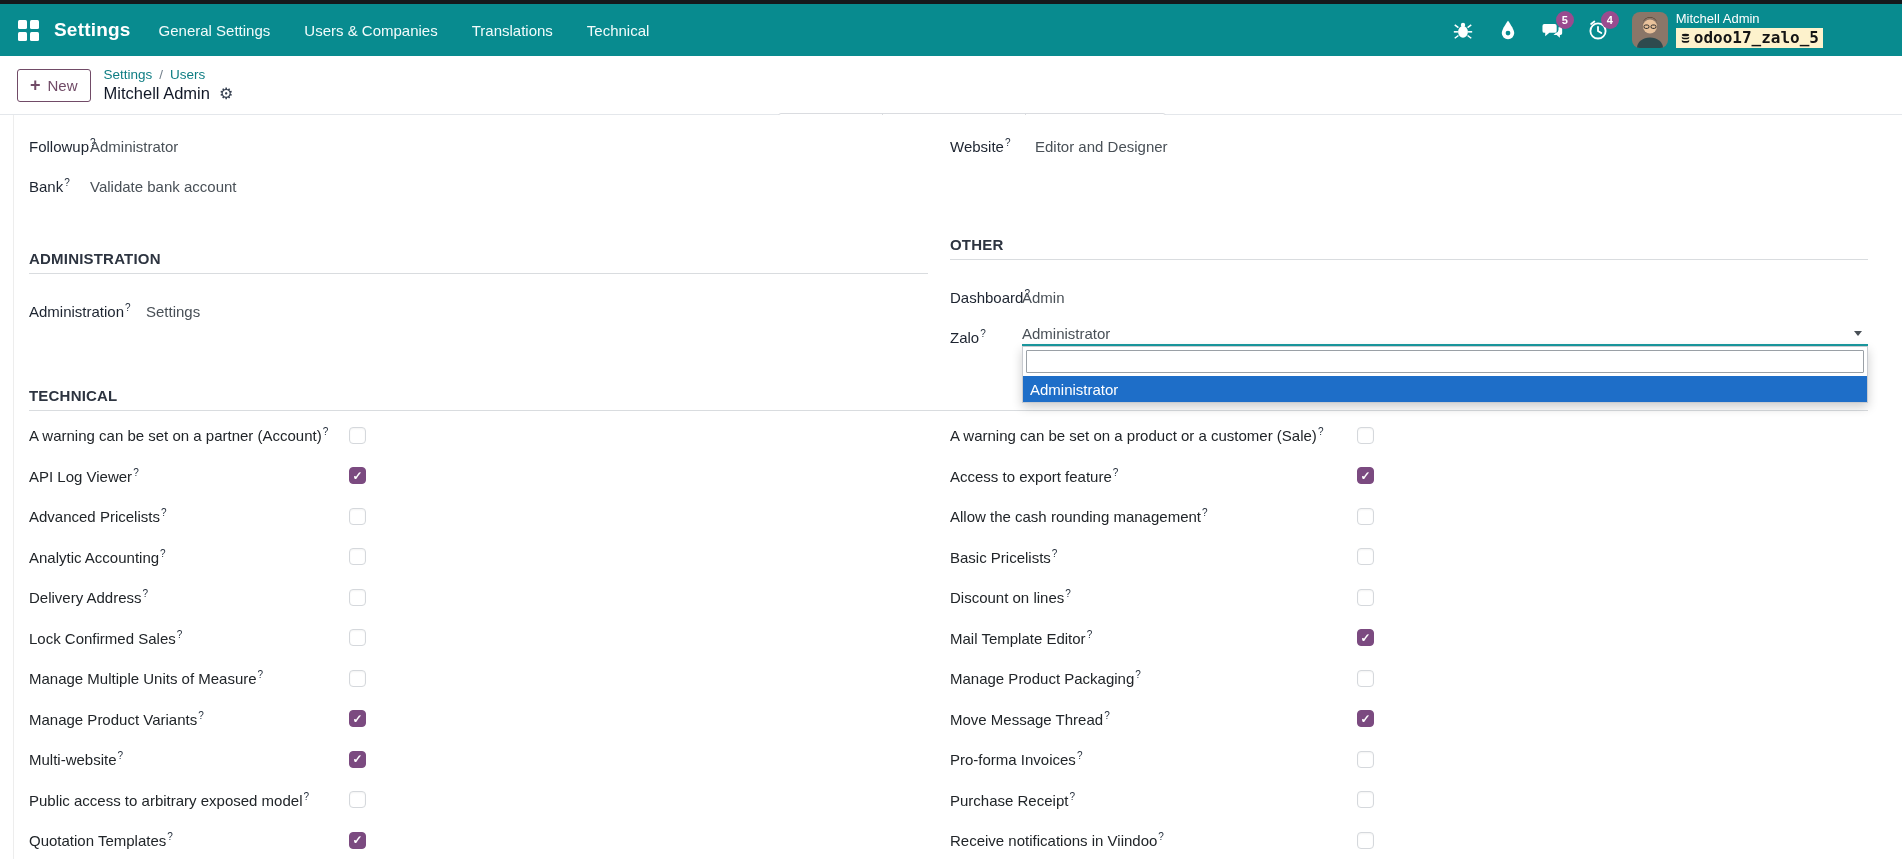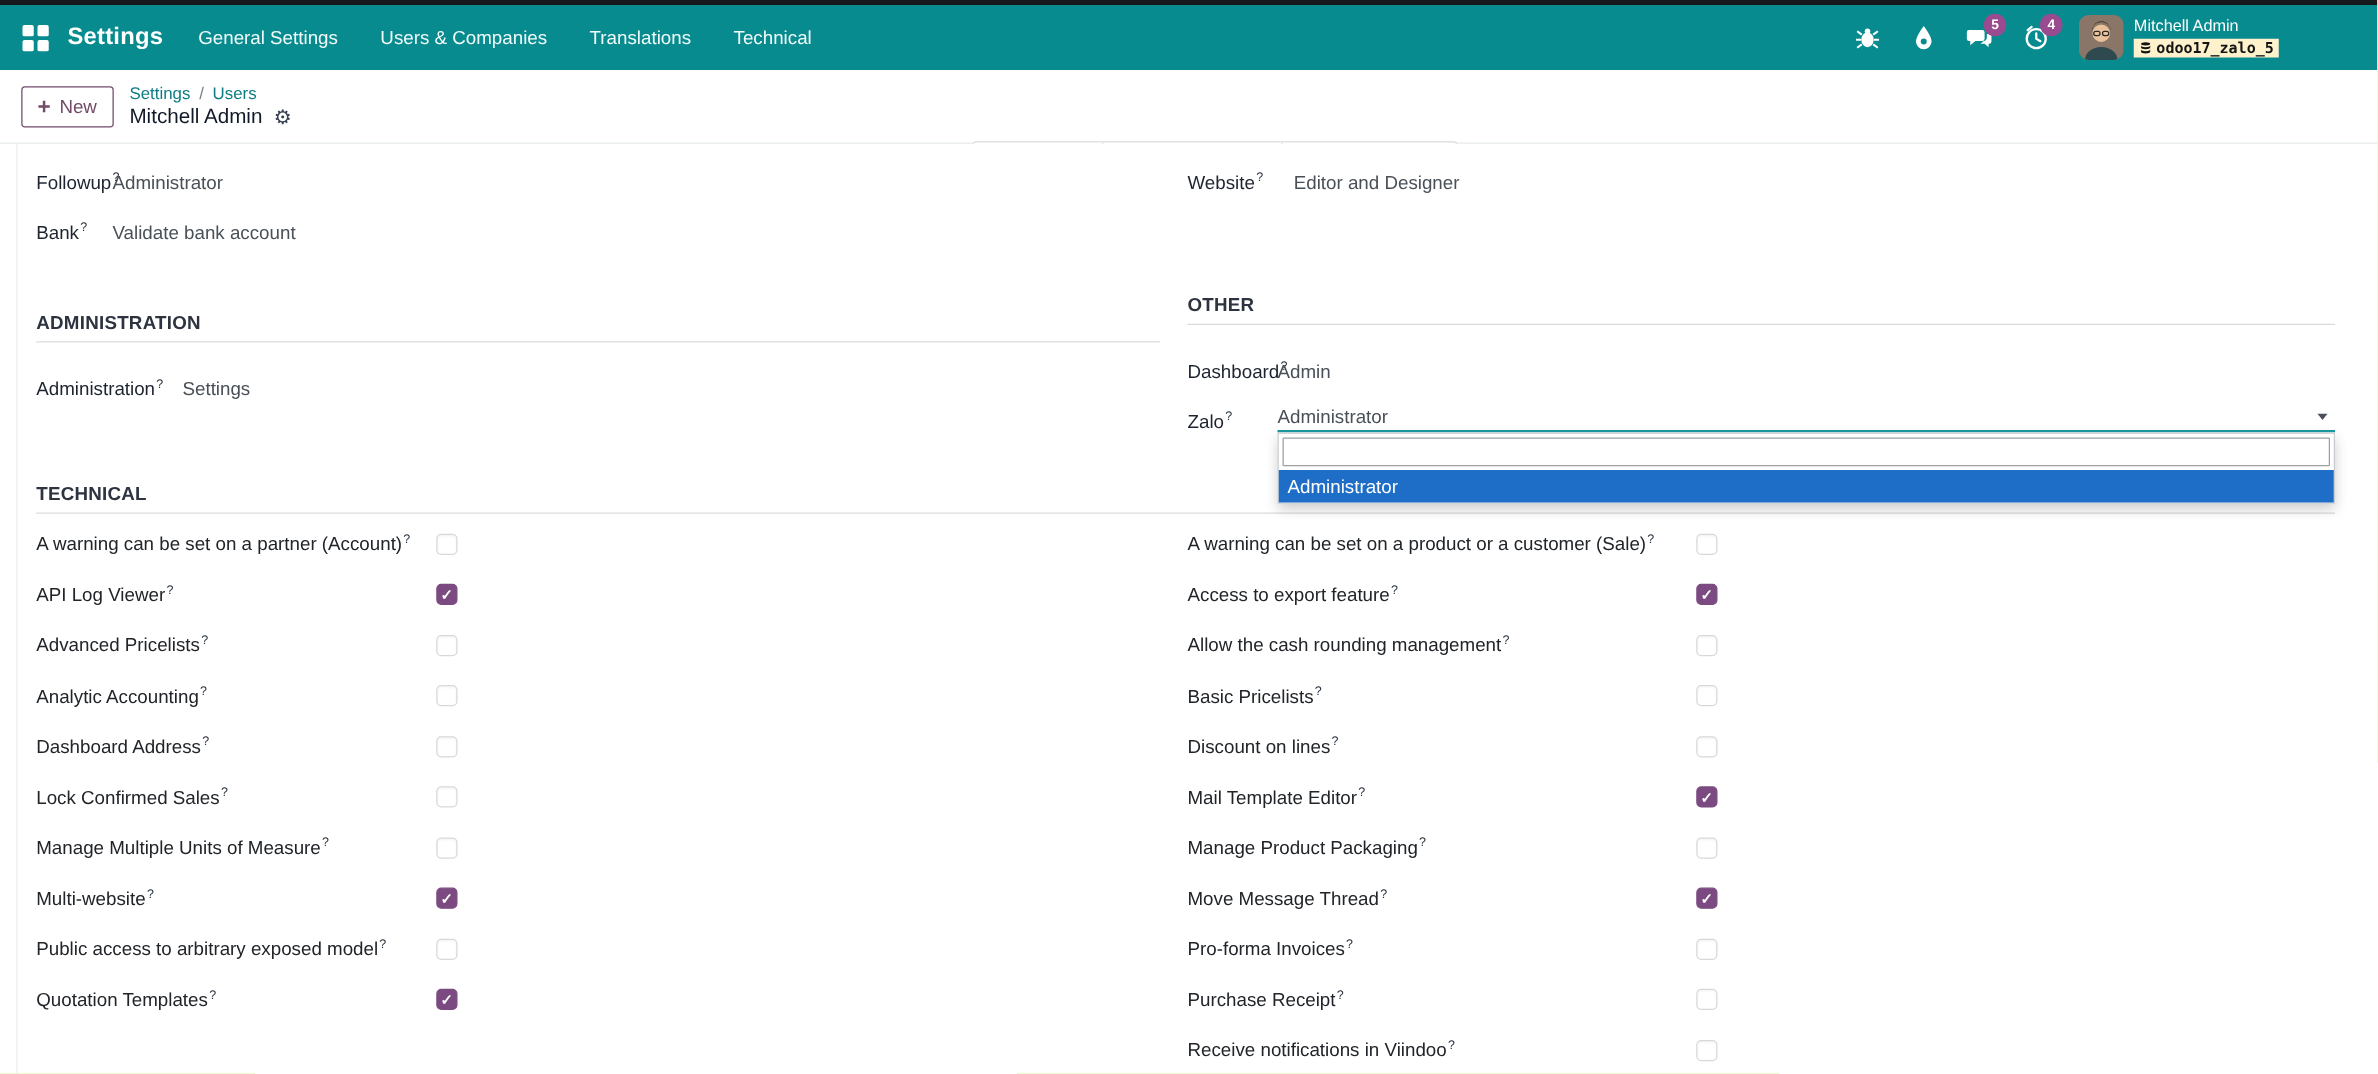--- a/index.html
+++ b/index.html
@@ -21,21 +21,21 @@
   .nav-item{color:#f2fbfb;cursor:pointer;white-space:nowrap;}
   .systray{margin-left:auto;margin-right:79px;display:flex;align-items:center;gap:23px;}
   .tray-icon{position:relative;width:22px;height:22px;cursor:pointer;flex:none;}
   .tray-icon svg{width:100%;height:100%;display:block;}
   .tray-badge{position:absolute;top:-8px;right:-10px;min-width:18px;height:18px;padding:0 3px;border-radius:9px;background:var(--badge);color:#fff;font-size:11px;display:flex;align-items:center;justify-content:center;font-weight:bold;}
   .user-block{display:flex;align-items:center;gap:8px;cursor:pointer;}
   .avatar{width:36px;height:36px;border-radius:8px;overflow:hidden;flex:none;}
   .avatar svg{width:100%;height:100%;display:block;}
   .user-meta{display:flex;flex-direction:column;align-items:flex-start;gap:2px;line-height:1.1;}
   .user-name{font-size:13px;color:#fff;}
-  .db-badge{background:var(--dbbg);color:#141414;font-family:"DejaVu Sans Mono",monospace;font-size:12px;font-weight:bold;padding:1px 4px;display:flex;align-items:center;gap:3px;}
+  .db-badge{background:var(--dbbg);color:#141414;font-family:"DejaVu Sans Mono",monospace;font-size:16px;font-weight:bold;padding:1px 4px;display:flex;align-items:center;gap:3px;}
   .db-badge svg{width:11px;height:11px;}
 
   
   .control-panel{position:absolute;top:56px;left:0;right:0;height:59px;background:#fff;border-bottom:1px solid #e4e7eb;display:flex;align-items:center;}
   .btn-new{margin-left:17px;height:33px;padding:0 12px;border:1px solid var(--accent);color:var(--accent);background:#fff;border-radius:3px;font-size:15px;display:flex;align-items:center;gap:7px;cursor:pointer;font-family:inherit;flex:none;}
   .plus-glyph{font-weight:bold;font-size:18px;line-height:1;}
   .breadcrumbs{margin-left:13px;display:flex;flex-direction:column;justify-content:center;gap:2px;}
   .crumb-line{font-size:13.5px;display:flex;align-items:center;gap:7px;color:#74808c;}
   .crumb-link{color:var(--link);cursor:pointer;}
   .record-line{font-size:16.5px;color:#111827;display:flex;align-items:center;gap:9px;}
@@ -320,30 +320,34 @@
           </div>
           <div class="tech-row">
             <span class="flabel"><span>Advanced Pricelists</span><sup class="help">?</sup></span>
             <span class="cb"></span>
           </div>
           <div class="tech-row">
             <span class="flabel"><span>Analytic Accounting</span><sup class="help">?</sup></span>
             <span class="cb"></span>
           </div>
           <div class="tech-row">
-            <span class="flabel"><span>Dashboard Address</span><sup class="help">?</sup></span>
+            <span class="flabel"><span>Delivery Address</span><sup class="help">?</sup></span>
             <span class="cb"></span>
           </div>
           <div class="tech-row">
             <span class="flabel"><span>Lock Confirmed Sales</span><sup class="help">?</sup></span>
             <span class="cb"></span>
           </div>
           <div class="tech-row">
             <span class="flabel"><span>Manage Multiple Units of Measure</span><sup class="help">?</sup></span>
             <span class="cb"></span>
+          </div>
+          <div class="tech-row">
+            <span class="flabel"><span>Manage Product Variants</span><sup class="help">?</sup></span>
+            <span class="cb checked"></span>
           </div>
           <div class="tech-row">
             <span class="flabel"><span>Multi-website</span><sup class="help">?</sup></span>
             <span class="cb checked"></span>
           </div>
           <div class="tech-row">
             <span class="flabel"><span>Public access to arbitrary exposed model</span><sup class="help">?</sup></span>
             <span class="cb"></span>
           </div>
           <div class="tech-row">

